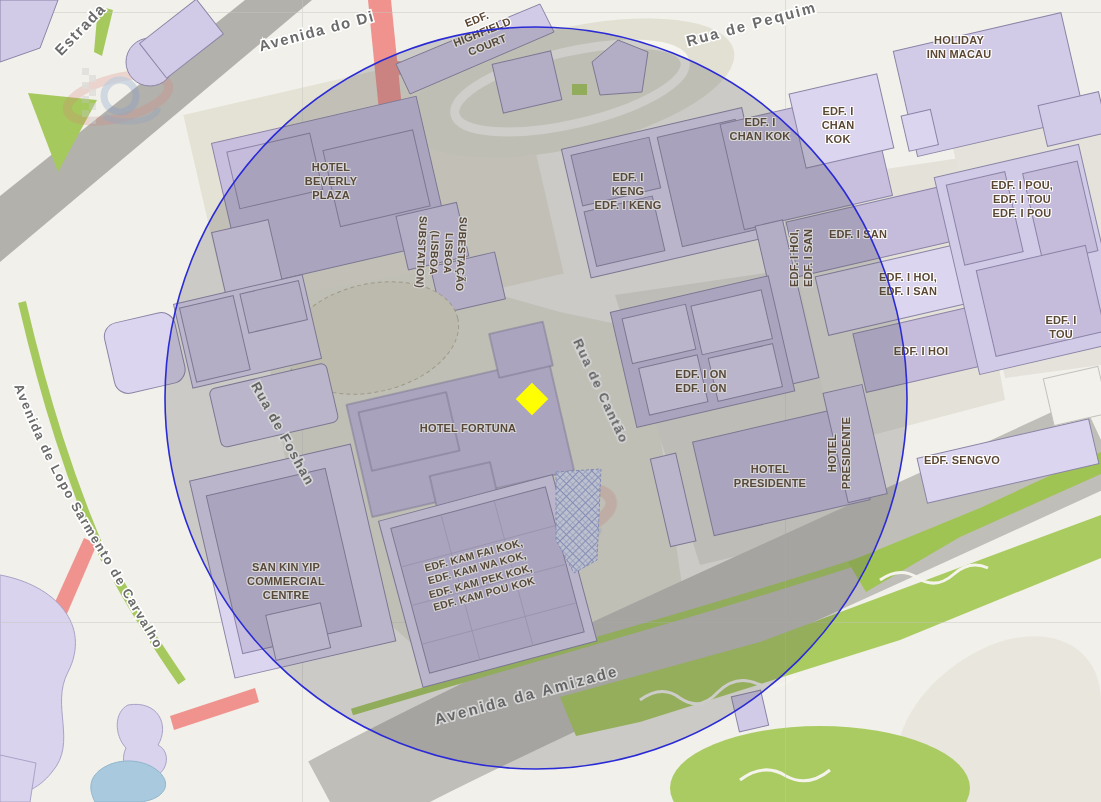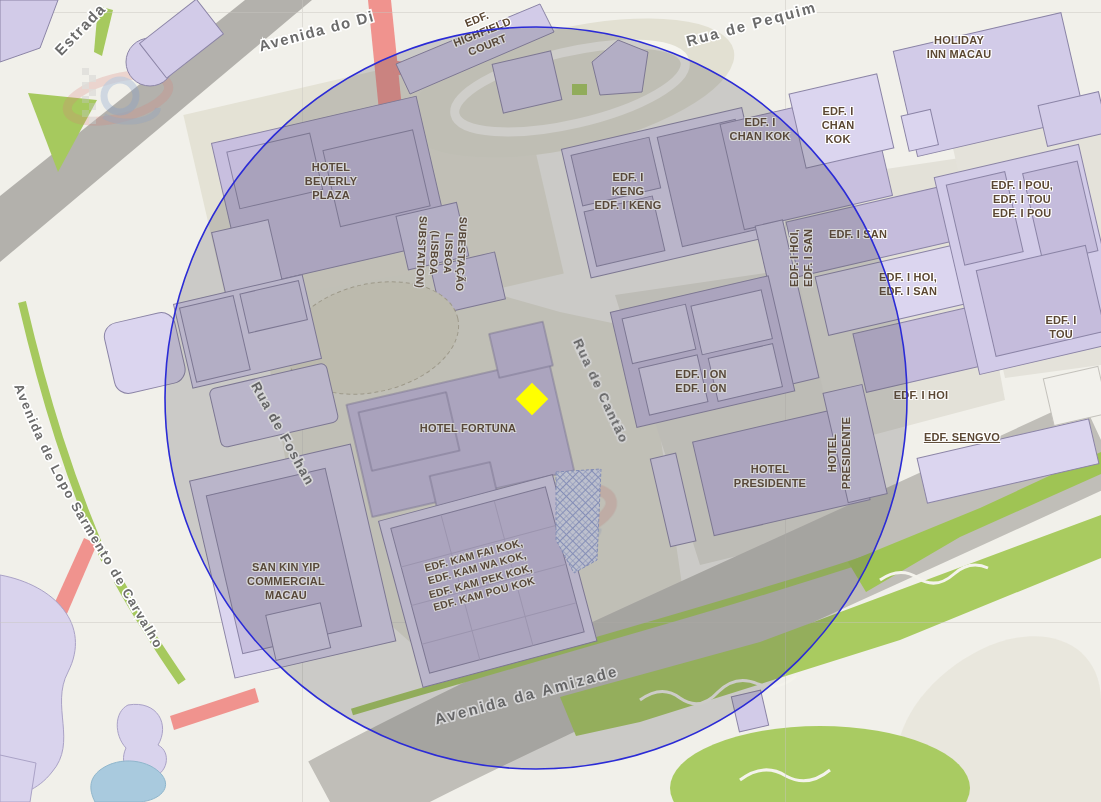--- a/index.html
+++ b/index.html
@@ -247,33 +247,33 @@
   <div class="blabel" style="left:951px;top:47px;margin-left:8px;">HOLIDAY
 INN MACAU</div>
   <div class="blabel" style="left:1022px;top:199px;">EDF. I POU,
 EDF. I TOU
 EDF. I POU</div>
   <div class="blabel" style="left:858px;top:234px;">EDF. I SAN</div>
   <div class="blabel" style="left:801px;top:258px;transform:translate(-50%,-50%) rotate(-90deg);">EDF. I HOI,
 EDF. I SAN</div>
   <div class="blabel" style="left:908px;top:284px;text-align:center;">EDF. I HOI,
 EDF. I SAN</div>
-  <div class="blabel" style="left:921px;top:351px;margin-top:44px;">EDF. I HOI</div>
+  <div class="blabel" style="left:921px;top:351px;">EDF. I HOI</div>
   <div class="blabel" style="left:1061px;top:327px;">EDF. I TOU</div>
   <div class="blabel" style="left:701px;top:338px;margin-top:43px;">EDF. I ON
 EDF. I ON</div>
   <div class="blabel" style="left:468px;top:428px;">HOTEL FORTUNA</div>
   <div class="blabel" style="left:770px;top:476px;">HOTEL
 PRESIDENTE</div>
   <div class="blabel" style="left:839px;top:453px;transform:translate(-50%,-50%) rotate(-90deg);">HOTEL
 PRESIDENTE</div>
-  <div class="blabel" style="left:962px;top:437px;text-decoration:underline;">EDF. SENGVO</div>
+  <div class="blabel" style="left:962px;top:460px;">EDF. SENGVO</div>
   <div class="blabel" style="left:286px;top:581px;">SAN KIN YIP
 COMMERCIAL
-MACAU</div>
+CENTRE</div>
   <div class="blabel sm" style="left:479px;top:575px;transform:translate(-50%,-50%) rotate(-15deg);">EDF. KAM FAI KOK,
 EDF. KAM WA KOK,
 EDF. KAM PEK KOK,
 EDF. KAM POU KOK</div>
 </div>
 
 <svg width="1101" height="802" viewBox="0 0 1101 802">
   <circle cx="536" cy="398" r="371" fill="rgba(77,77,82,0.23)" stroke-width="1.6" stroke="#2b2bd6"></circle>
   <rect x="-11.5" y="-11.5" width="23" height="23" transform="translate(532,399) rotate(45)" fill="#ffff00"></rect>
 </svg>

